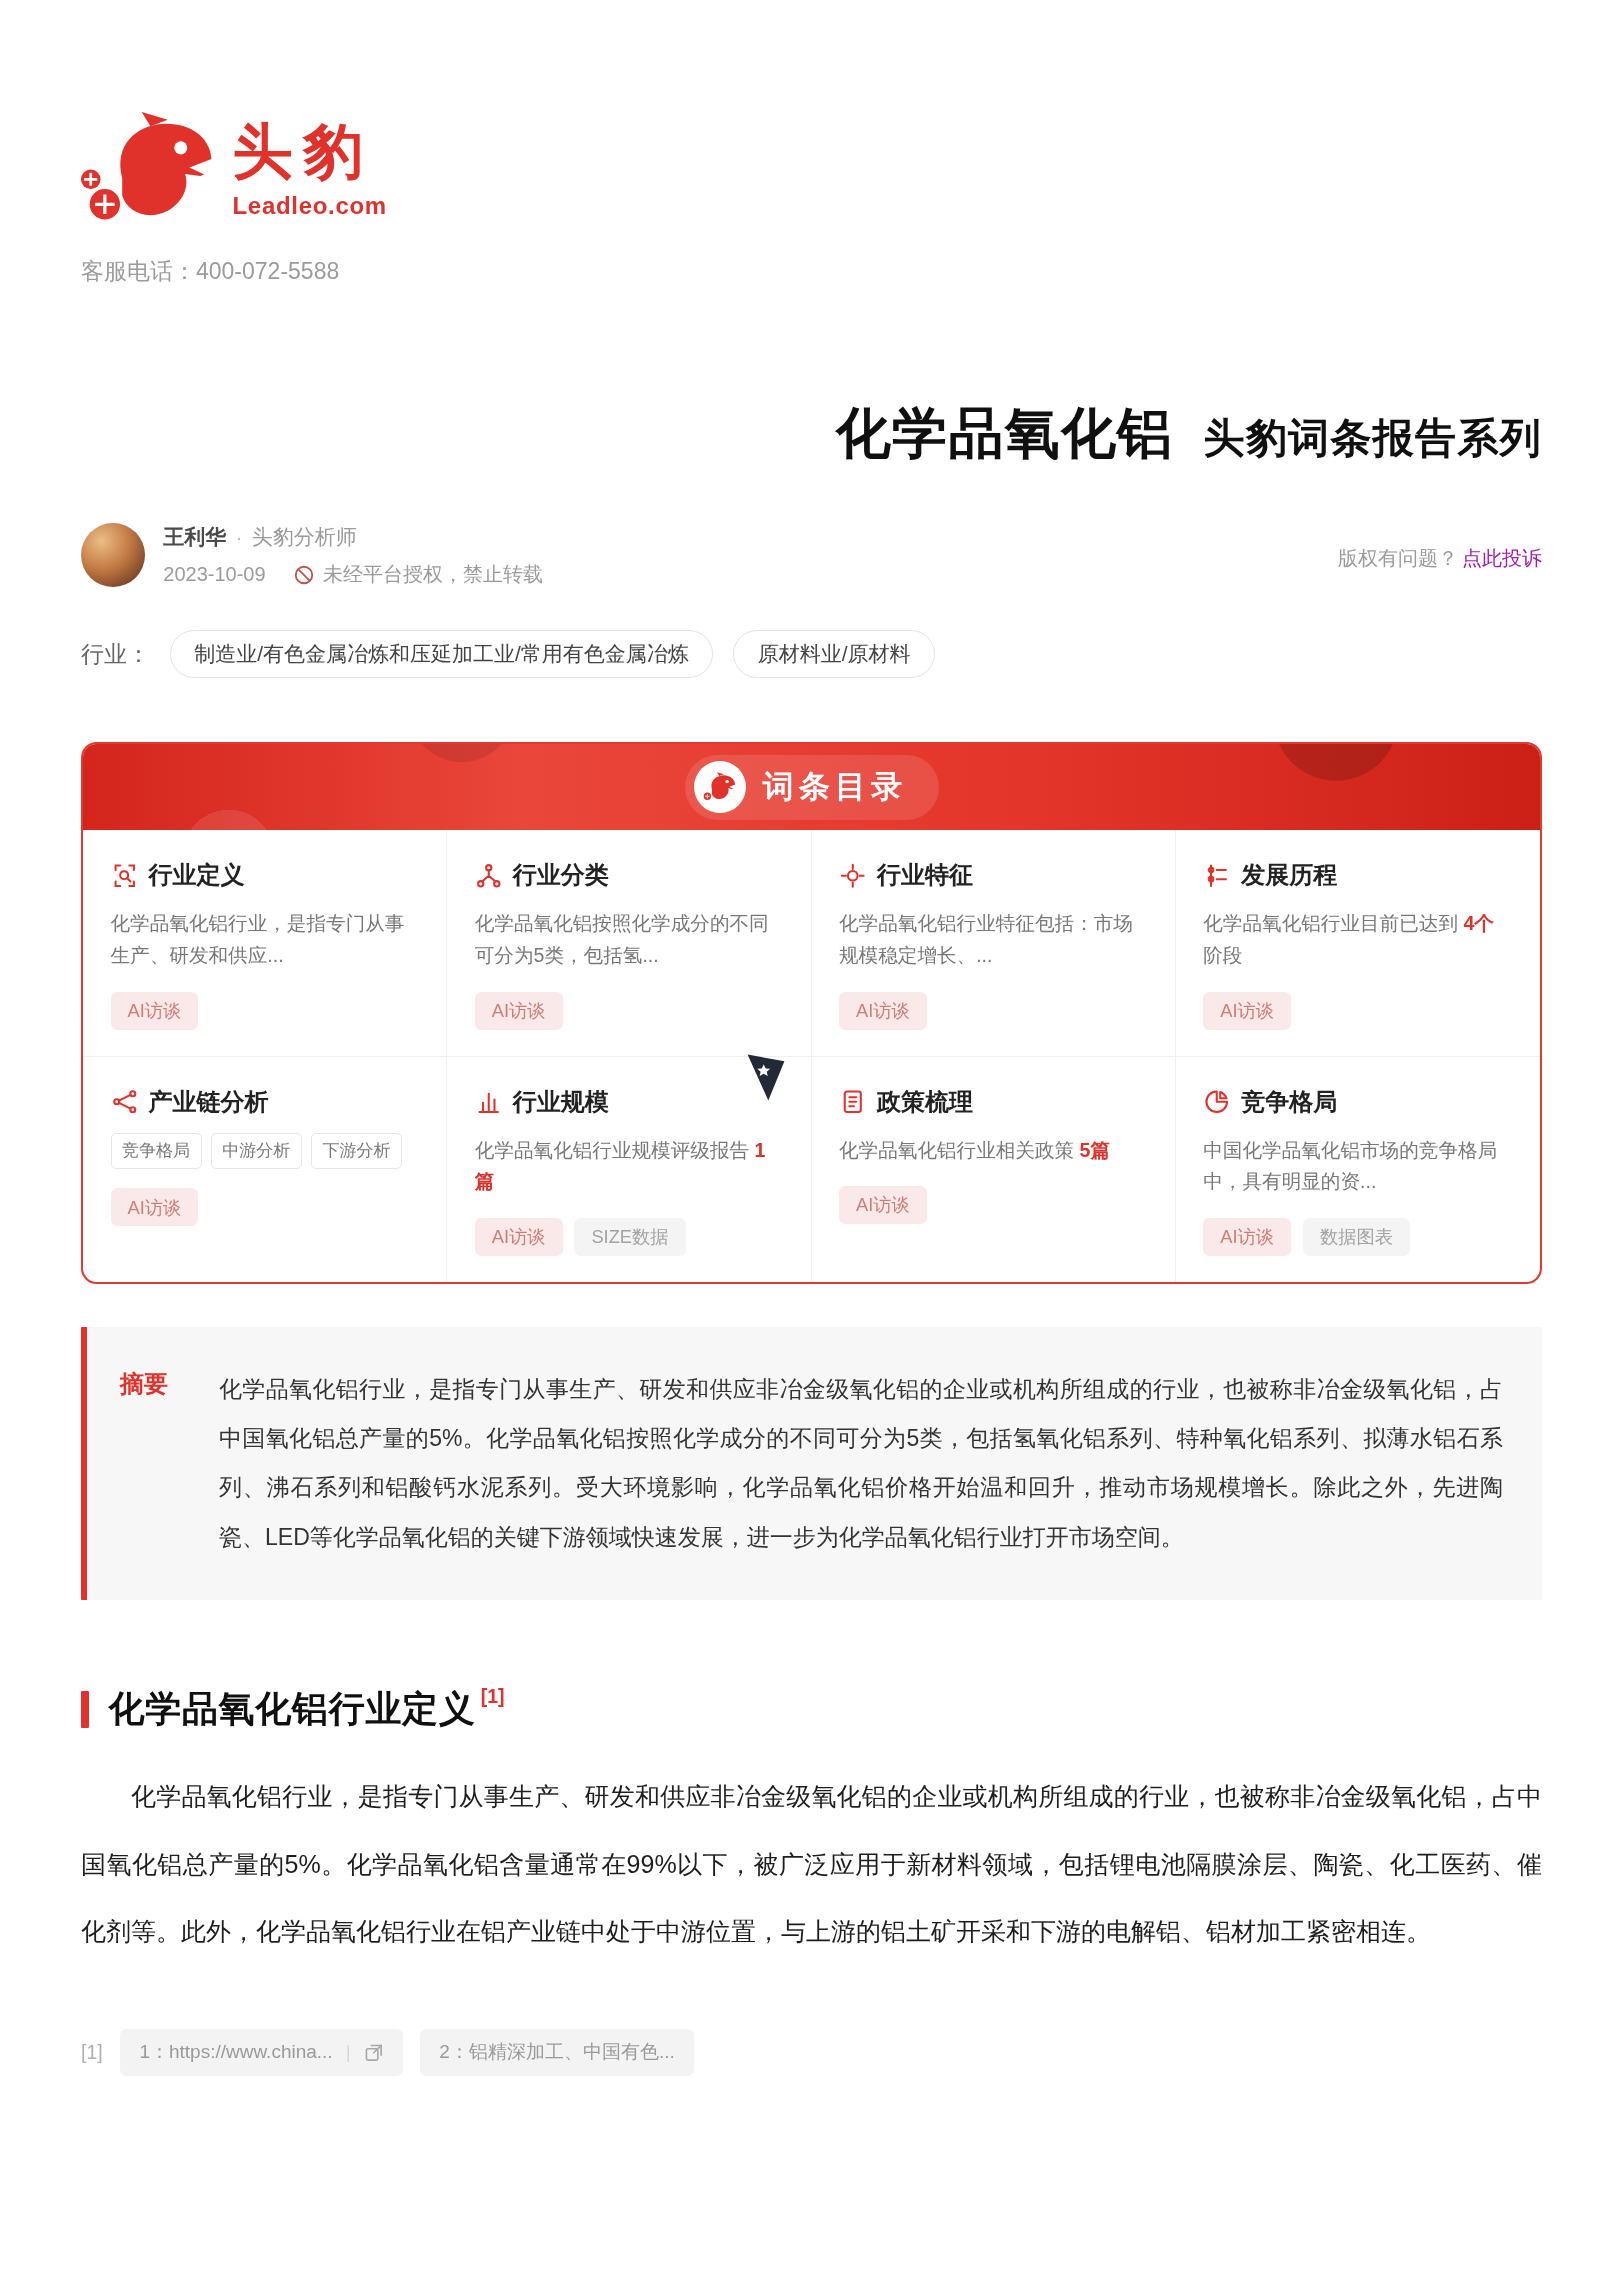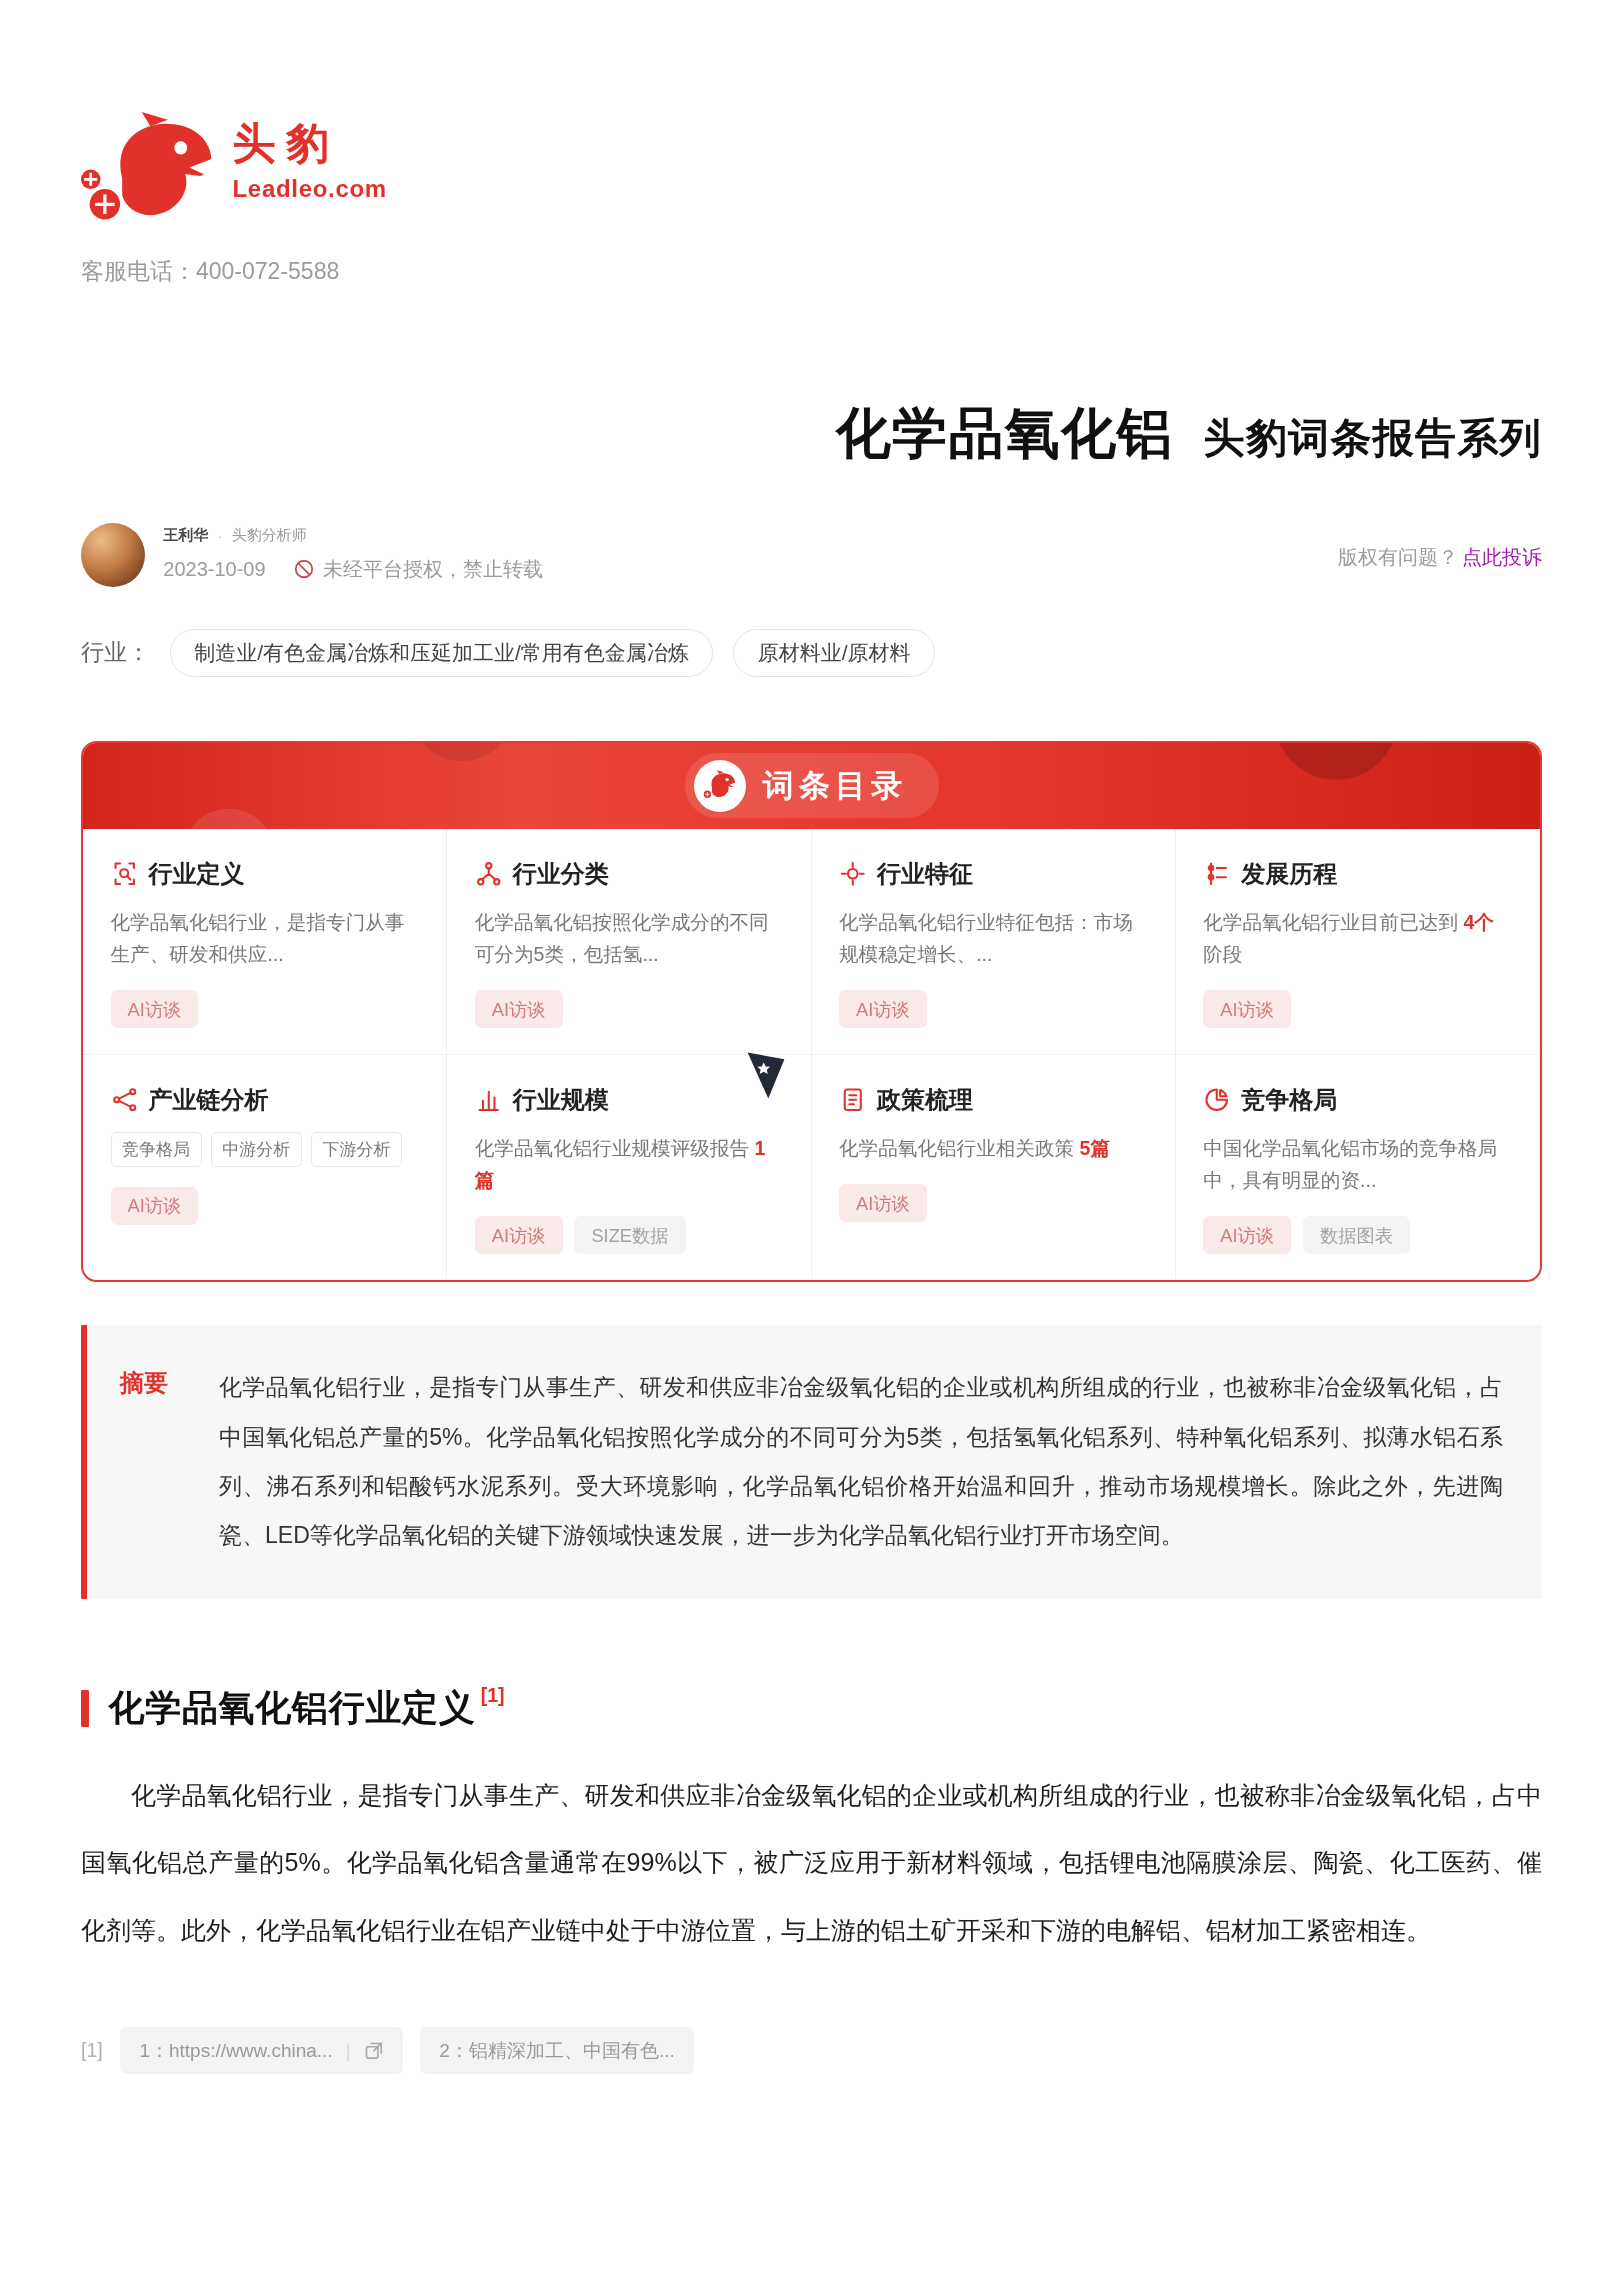--- a/index.html
+++ b/index.html
@@ -4,35 +4,35 @@
 <style>
   * { box-sizing: border-box; margin: 0; padding: 0; }
   body { background: #fff; font-family: "Liberation Sans", "DejaVu Sans", sans-serif; }
   .page { width: 1623px; height: 2295px; background: #fff; position: relative; overflow: hidden; color: #222; }
   .content { padding: 0 81px; }
 
   
   .logo-row { display: flex; align-items: flex-start; padding-top: 111px; }
   .logo-mark { width: 141px; height: 121px; flex-shrink: 0; }
   .logo-text { margin-left: 10.5px; padding-top: 10.5px; }
-  .brand-name { font-size: 43px; font-weight: 800; color: #E0312B; letter-spacing: 10.5px; line-height: 1; }
+  .brand-name { font-size: 60px; font-weight: 800; color: #E0312B; letter-spacing: 10.5px; line-height: 1; }
   .brand-domain { font-size: 24px; color: #E0312B; margin-top: 10.5px; font-weight: bold; letter-spacing: 0.7px; }
   .service-phone { margin-top: 23.6px; color: #9b9b9b; font-size: 23px; }
 
   
   .title-row { margin-top: 110px; display: flex; align-items: baseline; gap: 30px; justify-content: flex-end; }
   .article-title { font-size: 55px; font-weight: 800; color: #101010; letter-spacing: 1.3px; }
   .article-series { font-size: 41px; font-weight: 800; color: #101010; letter-spacing: 1.3px; }
 
   
   .author-row { margin-top: 52px; display: flex; align-items: center; position: relative; }
   .avatar { width: 64px; height: 64px; border-radius: 50%; flex-shrink: 0;
             background: radial-gradient(circle at 32% 28%, #ecbd86 0%, #c27a44 45%, #7c4526 80%, #5d2f18 100%); }
   .author-meta { margin-left: 18.3px; }
-  .author-line1 { display: flex; align-items: center; gap: 9.2px; font-size: 15px; }
+  .author-line1 { display: flex; align-items: center; gap: 9.2px; font-size: 21px; }
   .author-name { font-weight: bold; color: #4a4a4a; }
   .author-sep { color: #bbb; }
   .author-role { color: #9b9b9b; }
   .author-line2 { margin-top: 10.5px; display: flex; align-items: center; font-size: 20px; color: #9b9b9b; }
   .license { display: flex; align-items: center; gap: 7.9px; margin-left: 27.5px; }
   .no-icon svg { width: 22px; height: 22px; display: block; }
   .copyright { position: absolute; right: 0; bottom: 16px; display: flex; align-items: center; gap: 3.9px; font-size: 20px; }
   .copyright-q { color: #9b9b9b; }
   .copyright-a { color: #a21caf; cursor: pointer; }
 

